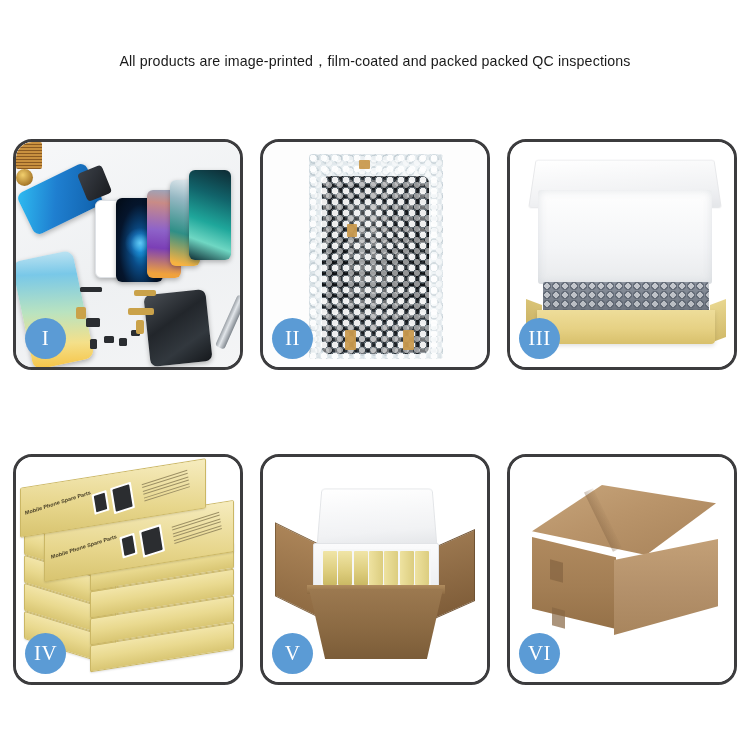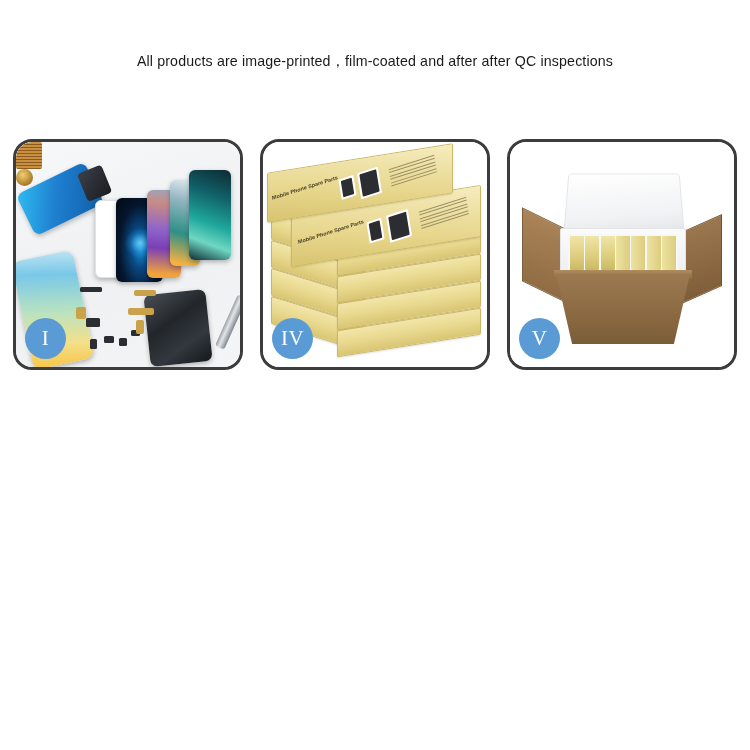--- a/index.html
+++ b/index.html
@@ -334,21 +334,21 @@
     background: rgba(135,102,67,.7);
     transform: skewY(16deg);
   }
 </style>
 </head>
 <body>
 
 <div class="page">
 
   <div class="header">
-    <div class="subtitle">All products are image-printed，film-coated and after after QC inspections</div>
+    <div class="subtitle">All products are image-printed，film-coated and packed packed QC inspections</div>
   </div>
 
   <div class="grid">
 
     <div class="panel">
       <div class="panel-photo p1">
         <div class="ph p1-blue"></div>
         <div class="ph p1-glass"></div>
         <div class="ph p1-black"></div>
         <div class="ph p1-purple"></div>
@@ -366,21 +366,46 @@
         <div class="chip" style="left:115px; top:188px; width:9px;  height:6px;"></div>
         <div class="flex" style="left:118px; top:148px; width:22px; height:6px;"></div>
         <div class="flex" style="left:112px; top:166px; width:26px; height:7px;"></div>
         <div class="flex" style="left:60px;  top:165px; width:10px; height:12px;"></div>
         <div class="flex" style="left:120px; top:178px; width:8px;  height:14px;"></div>
         <div class="tool"></div>
       </div>
       <div class="badge">I</div>
     </div>
 
-
+    <div class="panel">
+      <div class="panel-photo p2">
+        <div class="bag">
+          <div class="bag-inner"></div>
+          <div class="bubbles2"></div>
+          <div class="bubbles"></div>
+          <div class="tape" style="left:50px; top:6px;  width:11px; height:9px;"></div>
+          <div class="tape" style="left:38px; top:70px; width:10px; height:13px;"></div>
+          <div class="tape" style="left:36px; top:176px;width:11px; height:20px;"></div>
+          <div class="tape" style="left:94px; top:176px;width:11px; height:20px;"></div>
+        </div>
+      </div>
+      <div class="badge">II</div>
+    </div>
+
+    <div class="panel">
+      <div class="panel-photo p3">
+        <div class="b3-lid"></div>
+        <div class="b3-foam"></div>
+        <div class="b3-left"></div>
+        <div class="b3-right"></div>
+        <div class="b3-wrap"></div>
+        <div class="b3-front"></div>
+      </div>
+      <div class="badge">III</div>
+    </div>
 
     <div class="panel">
       <div class="panel-photo p4">
         <div class="stackwrap">
 
           <div class="kbox" style="left:8px;  top:84px;  width:92px; height:28px; transform:skewY(17deg);"></div>
           <div class="kbox" style="left:8px;  top:112px; width:92px; height:28px; transform:skewY(17deg);"></div>
           <div class="kbox" style="left:8px;  top:140px; width:92px; height:28px; transform:skewY(17deg);"></div>
           <div class="kbox" style="left:8px;  top:168px; width:92px; height:28px; transform:skewY(17deg);"></div>
 
@@ -446,15 +471,26 @@
           <span class="sl h"></span>
           <span class="sl h"></span>
           <span class="sl h"></span>
         </div>
         <div class="c5-rim"></div>
         <div class="c5-front"></div>
       </div>
       <div class="badge">V</div>
     </div>
 
+    <div class="panel">
+      <div class="panel-photo p6">
+        <div class="c6-top"></div>
+        <div class="c6-seam"></div>
+        <div class="c6-left"></div>
+        <div class="c6-right"></div>
+        <div class="c6-tape1"></div>
+        <div class="c6-tape2"></div>
+      </div>
+      <div class="badge">VI</div>
+    </div>
 
   </div>
 </div>
 
 </body></html>

